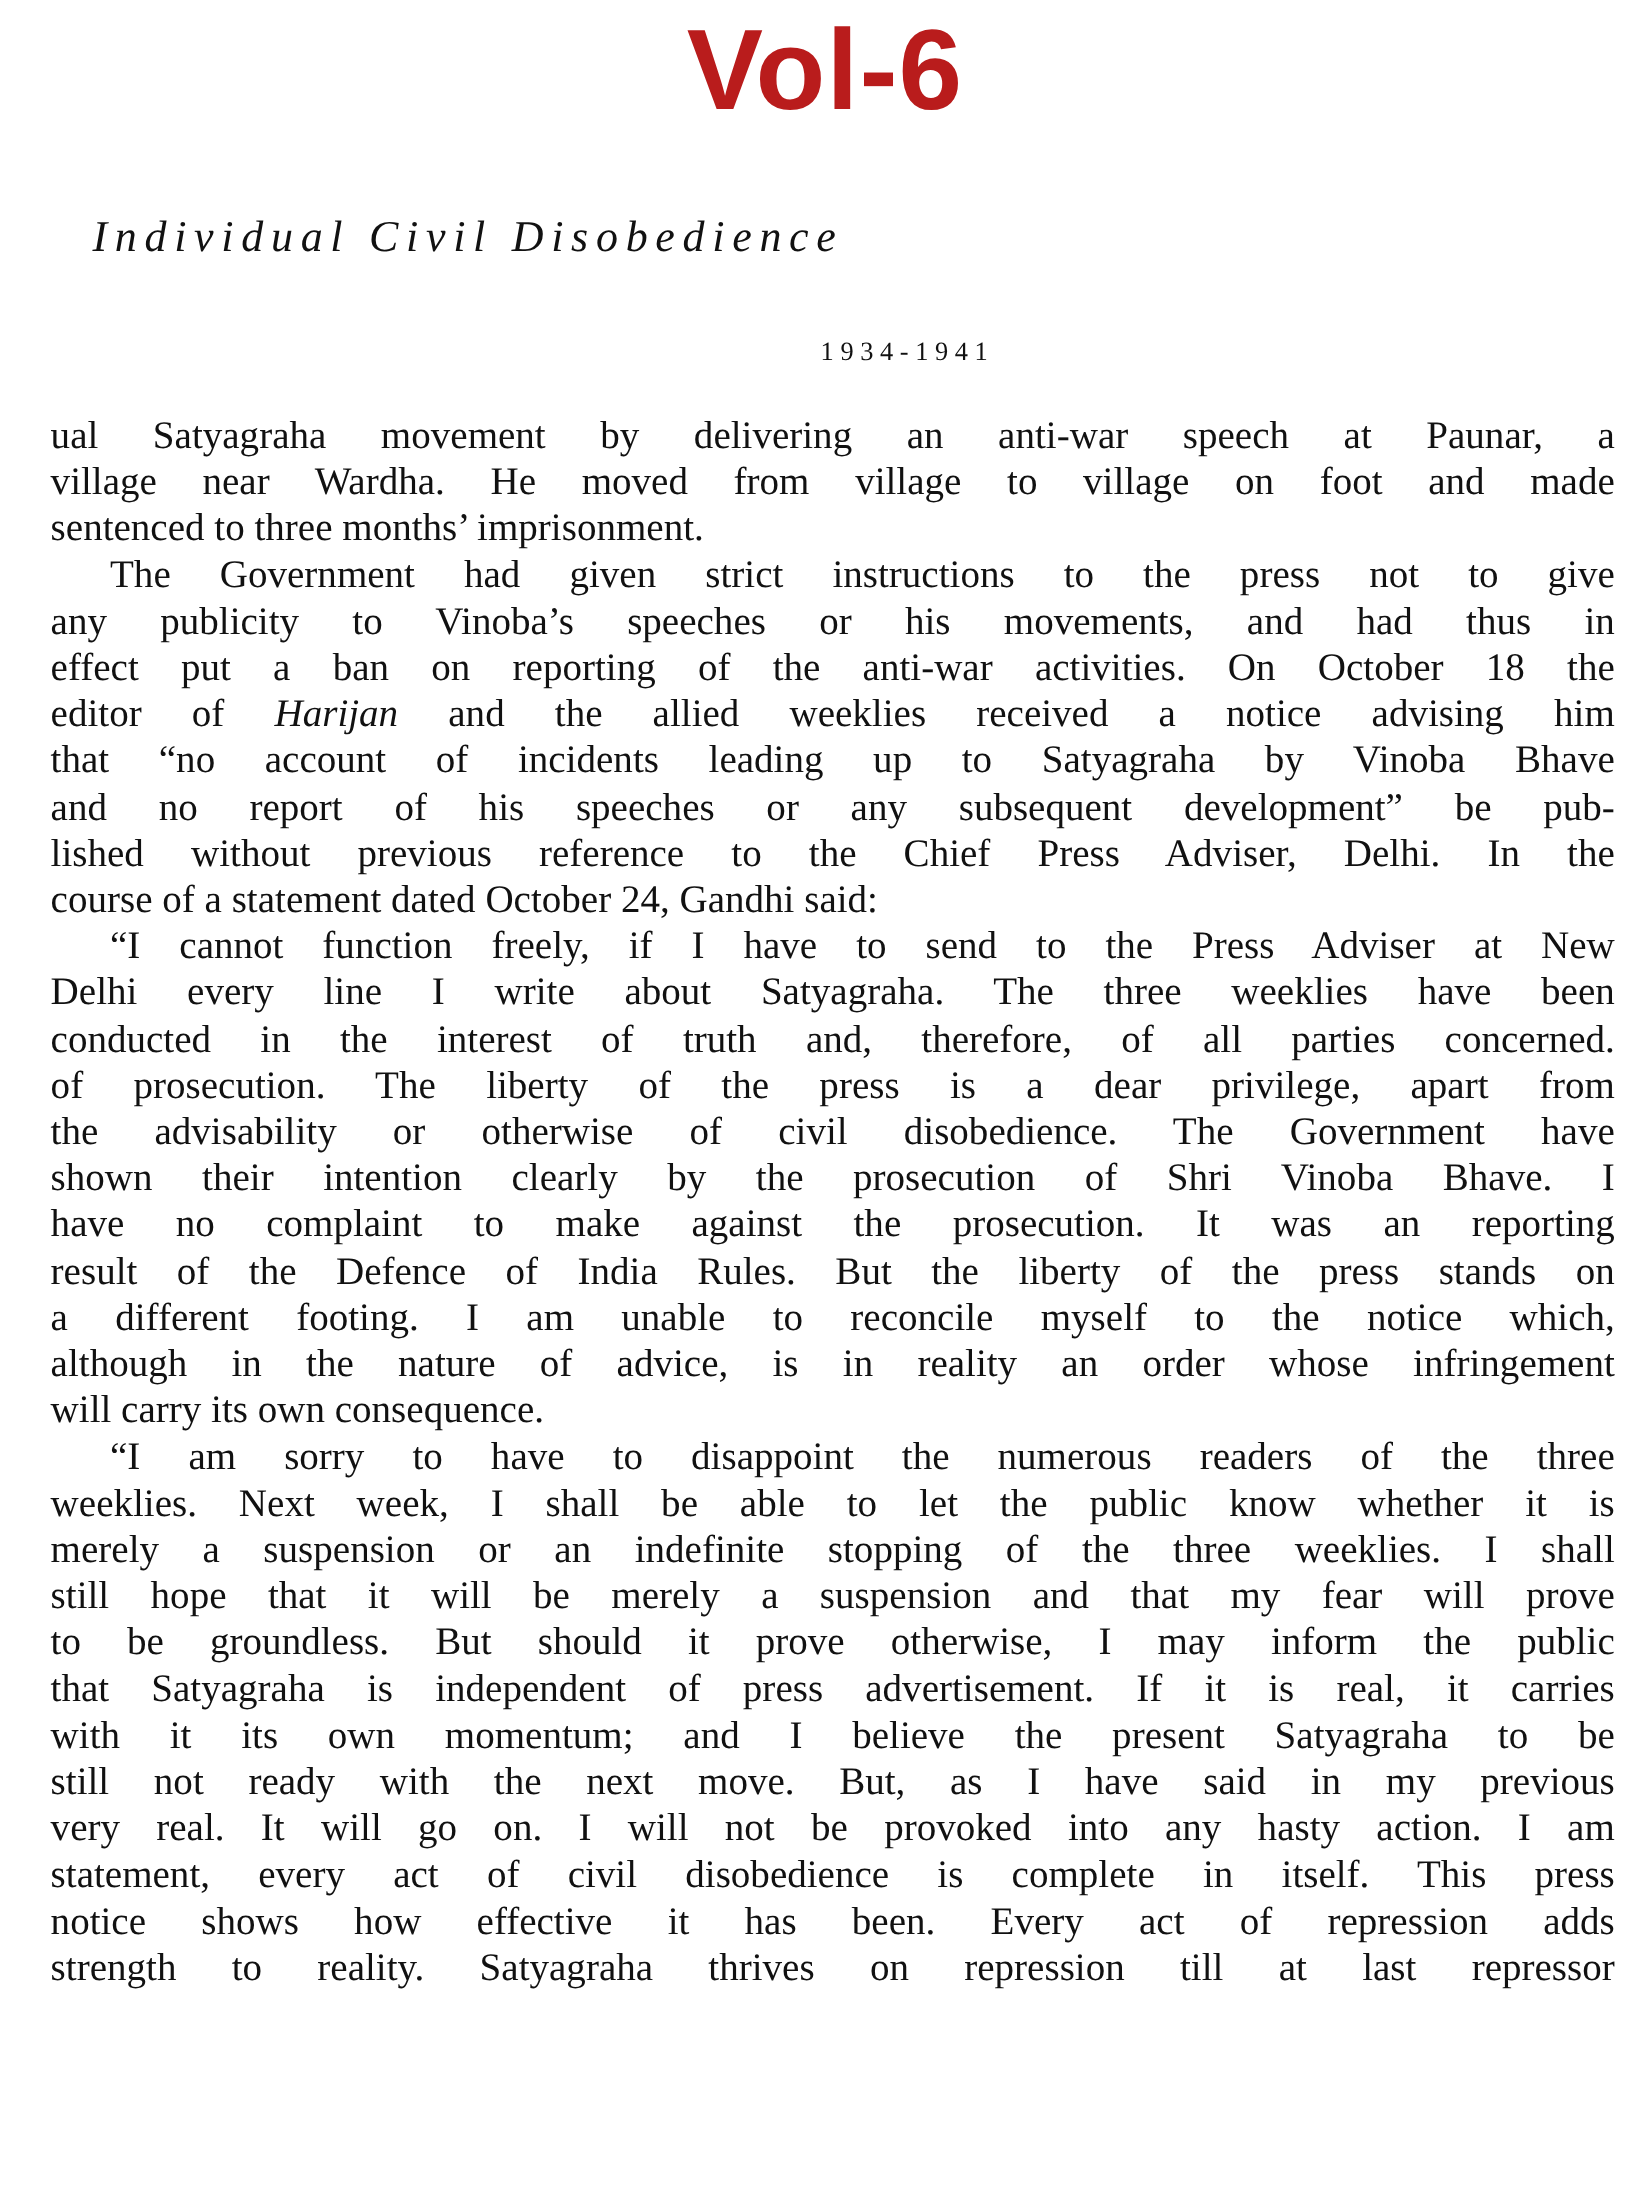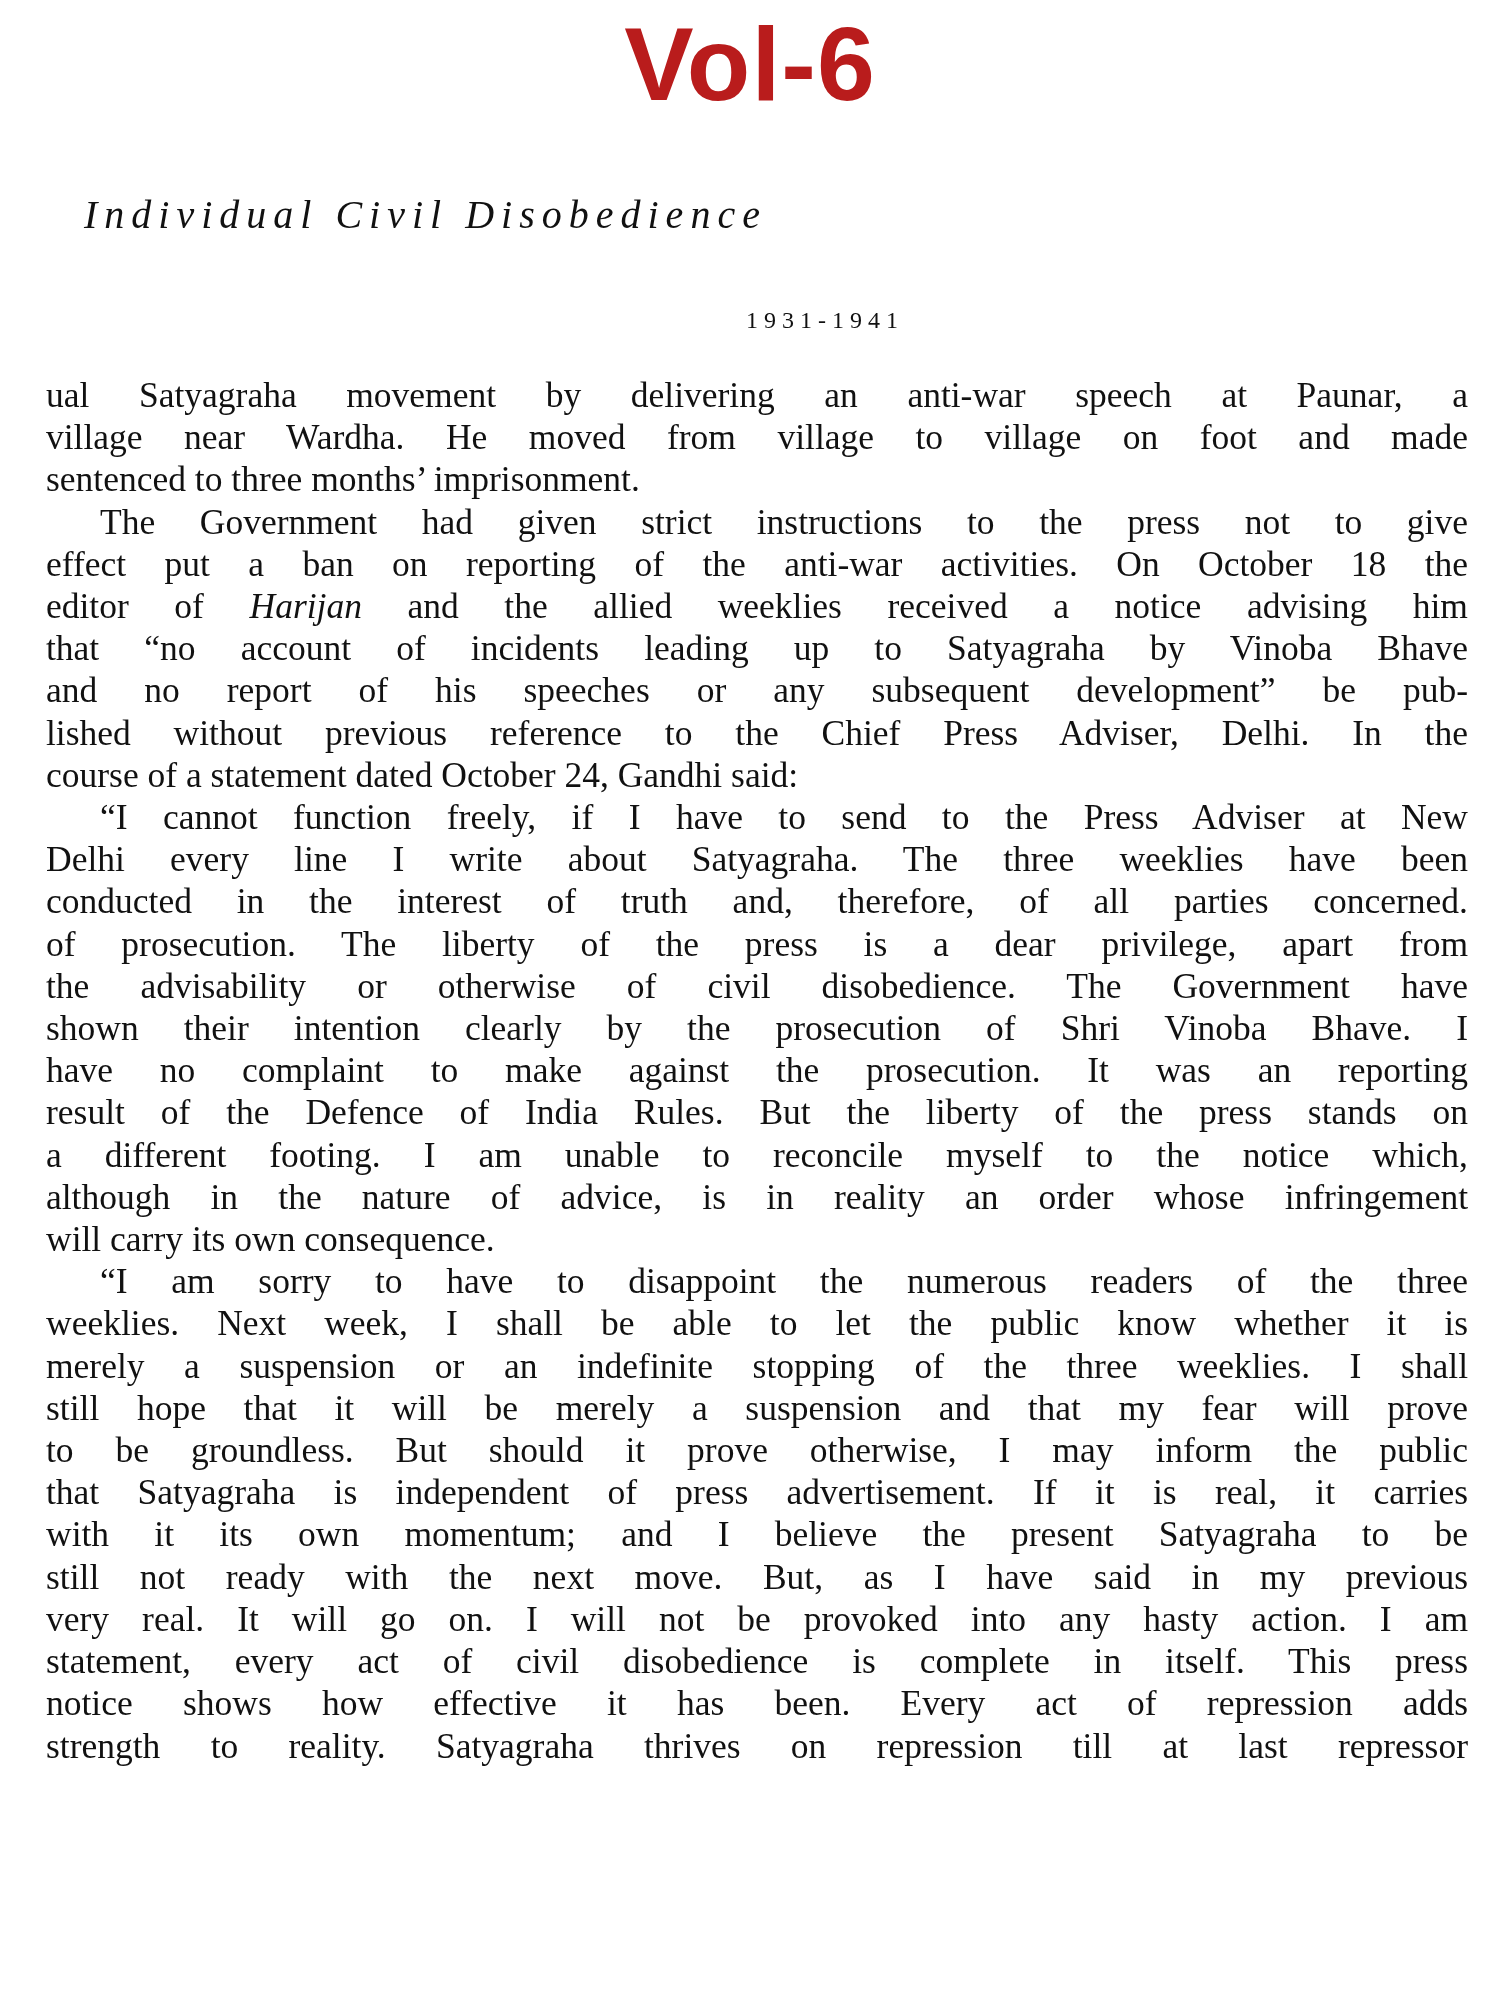--- a/index.html
+++ b/index.html
@@ -85,32 +85,33 @@
     .it {
       font-style: italic;
     }
   </style>
 </head>
 <body>
 
 <div class="vol-label">Vol-6</div>
 
 <div class="chapter-title">Individual Civil Disobedience</div>
-<div class="chapter-years">1931-1941</div>
+<div class="chapter-years">1934-1941</div>
 
 <div class="body-text">
 
   <p>
     <span class="line">ual Satyagraha movement by delivering an anti-war speech at Paunar, a</span>
     <span class="line">village near Wardha. He moved from village to village on foot and made</span>
     <span class="line last">sentenced to three months’ imprisonment.</span>
   </p>
 
   <p>
     <span class="line" style="padding-left:54px;box-sizing:border-box;">The Government had given strict instructions to the press not to give</span>
+    <span class="line">any publicity to Vinoba’s speeches or his movements, and had thus in</span>
     <span class="line">effect put a ban on reporting of the anti-war activities. On October 18 the</span>
     <span class="line"><span>editor of </span><span class="it">Harijan</span><span> and the allied weeklies received a notice advising him</span></span>
     <span class="line">that “no account of incidents leading up to Satyagraha by Vinoba Bhave</span>
     <span class="line">and no report of his speeches or any subsequent development” be pub-</span>
     <span class="line">lished without previous reference to the Chief Press Adviser, Delhi. In the</span>
     <span class="line last">course of a statement dated October 24, Gandhi said:</span>
   </p>
 
   <p>
     <span class="line" style="padding-left:54px;box-sizing:border-box;">“I cannot function freely, if I have to send to the Press Adviser at New</span>

